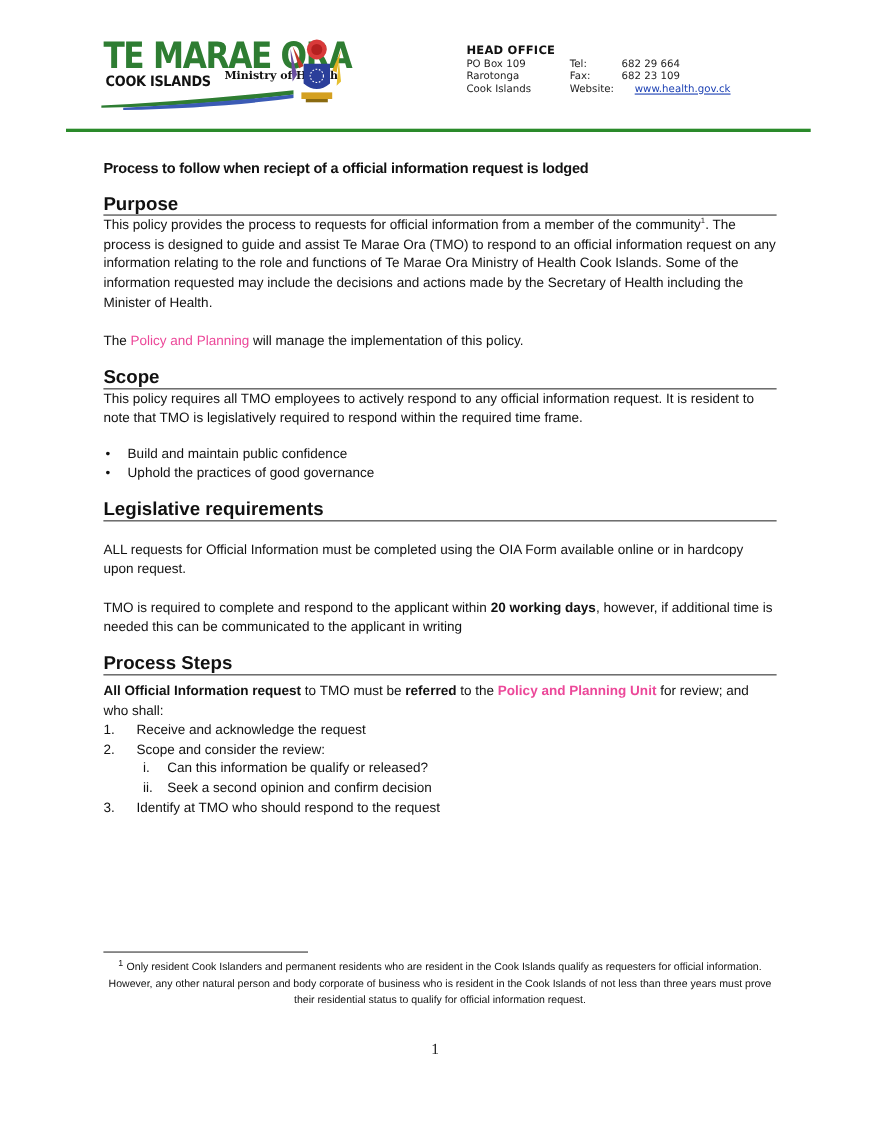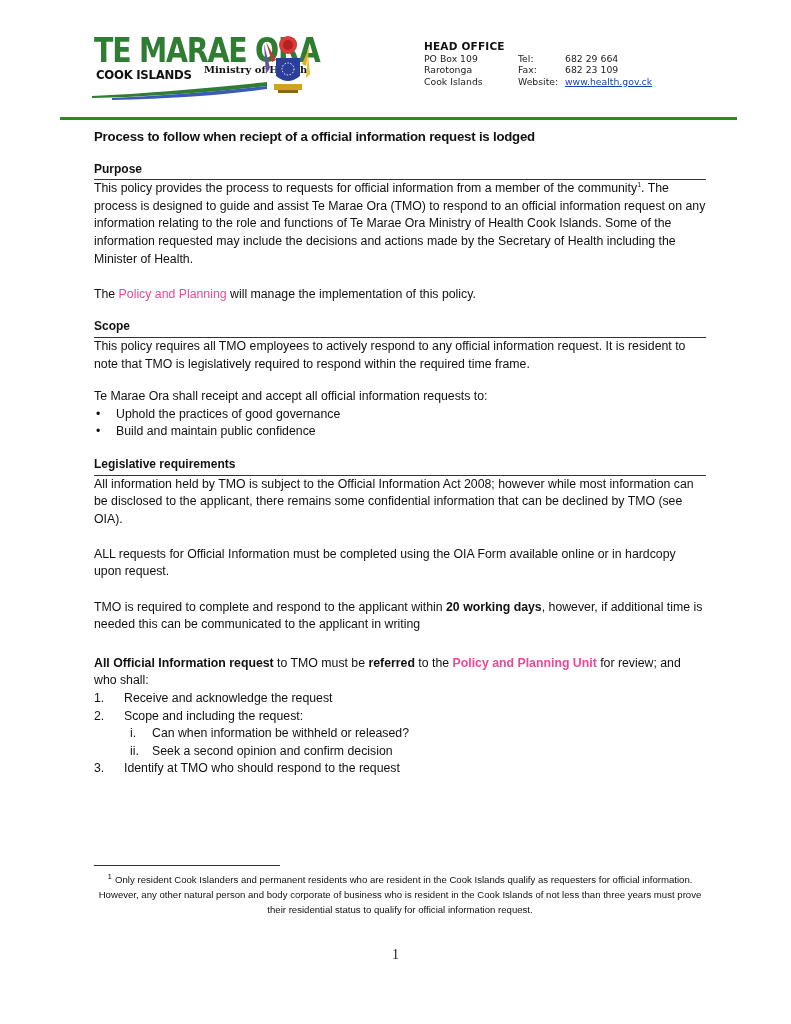--- a/index.html
+++ b/index.html
@@ -18,29 +18,29 @@
                      font-weight: bold; font-size: 10px; color: #111; white-space: nowrap; }
     .logo-swoosh { position: absolute; left: 0; top: 46px; width: 175px; height: 20px; }
     .crest { position: absolute; left: 262px; top: 34px; width: 52px; height: 62px; }
 
     .office { position: absolute; left: 424px; top: 41px; font-family: "DejaVu Sans", sans-serif;
               font-size: 9.3px; line-height: 11.5px; color: #222; }
     .office-title { font-weight: bold; font-size: 10.5px; letter-spacing: 0.2px; color: #111; }
     .office-row { display: flex; }
     .office-row .c1 { width: 94px; }
     .office-row .c2 { width: 47px; }
-    .office a { color: #1a3fb3; text-decoration: underline; }
+    .office a { color: #1a3fb3; text-decoration: underline; margin-left: 12px; }
 
     .green-rule { position: absolute; left: 60px; top: 117px; width: 677px; height: 3px; background: #2a8a2a; }
 
     
-    .content { position: absolute; left: 94px; top: 128px; width: 612px;
+    .content { position: absolute; left: 94px; top: 144px; width: 612px;
                font-family: "Liberation Sans", sans-serif; font-size: 12.3px; line-height: 17.6px; color: #111; }
     .doc-title { font-weight: bold; font-size: 13.2px; margin: 0 0 15px 0; letter-spacing: -0.2px; }
-    .section-head { font-weight: bold; font-size: 12px; padding-bottom: 1px;
+    .section-head { font-weight: bold; font-size: 17px; padding-bottom: 1px;
                     border-bottom: 1.3px solid #333; margin: 0; }
     .para { margin: 0; }
     .gap { height: 17.6px; }
     .sec-gap { height: 15px; }
     .red { color: #ec4899; }
     .bold { font-weight: bold; margin-top: 48px; }
     sup { font-size: 7px; line-height: 0; vertical-align: super; }
 
     ul.bullets { list-style: none; margin: 0; padding: 0; }
     ul.bullets li { position: relative; padding-left: 22px; }
@@ -111,48 +111,47 @@
   <div class="section-head">Purpose</div>
   <p class="para"><span>This policy provides the process to requests for official information from a member of the community</span><sup>1</sup><span>. The process is designed to guide and assist Te Marae Ora (TMO) to respond to an official information request on any information relating to the role and functions of Te Marae Ora Ministry of Health Cook Islands. Some of the information requested may include the decisions and actions made by the Secretary of Health including the Minister of Health.</span></p>
   <div class="gap"></div>
   <p class="para"><span>The </span><span class="red">Policy and Planning</span><span> will manage the implementation of this policy.</span></p>
   <div class="sec-gap"></div>
 
   <div class="section-head">Scope</div>
   <p class="para">This policy requires all TMO employees to actively respond to any official information request. It is resident to note that TMO is legislatively required to respond within the required time frame.</p>
   <div class="sec-gap"></div>
 
-  <p class="para">Te Marae Ora shall receipt and accept all official information requests to:</p>
   <ul class="bullets">
+    <li>Build and maintain public confidence</li>
     <li>Uphold the practices of good governance</li>
-    <li>Build and maintain public confidence</li>
   </ul>
   <div class="sec-gap"></div>
 
   <div class="section-head">Legislative requirements</div>
-  <p class="para">All information held by TMO is subject to the Official Information Act 2008;  however while most information can be disclosed to the applicant, there remains some confidential information that can be declined by TMO (see OIA).</p>
   <div class="gap"></div>
   <p class="para">ALL requests for Official Information must be completed using the OIA Form available online or in hardcopy upon request.</p>
   <div class="gap"></div>
   <p class="para"><span>TMO is required to complete and respond to the applicant within </span><span class="bold">20 working days</span><span>, however, if additional time is needed this can be communicated to the applicant in writing</span></p>
   <div class="sec-gap"></div>
 
+  <div class="section-head">Process Steps</div>
   <div style="height:6px"></div>
   <p class="para"><span class="bold">All Official Information request</span><span> to TMO must be </span><span class="bold">referred</span><span> to the </span><span class="red bold">Policy and Planning Unit</span><span> for review; and who shall:</span></p>
   <div class="ol-item">
     <span class="ol-num">1.</span>
     <span>Receive and acknowledge the request</span>
   </div>
   <div class="ol-item">
     <span class="ol-num">2.</span>
-    <span>Scope and including the request:</span>
+    <span>Scope and consider the review:</span>
   </div>
   <div class="sub-item">
     <span class="sub-num">i.</span>
-    <span>Can when information be withheld or released?</span>
+    <span>Can this information be qualify or released?</span>
   </div>
   <div class="sub-item">
     <span class="sub-num">ii.</span>
     <span>Seek a second opinion and confirm decision</span>
   </div>
   <div class="ol-item">
     <span class="ol-num">3.</span>
     <span>Identify at TMO who should respond to the request</span>
   </div>
 </div>

